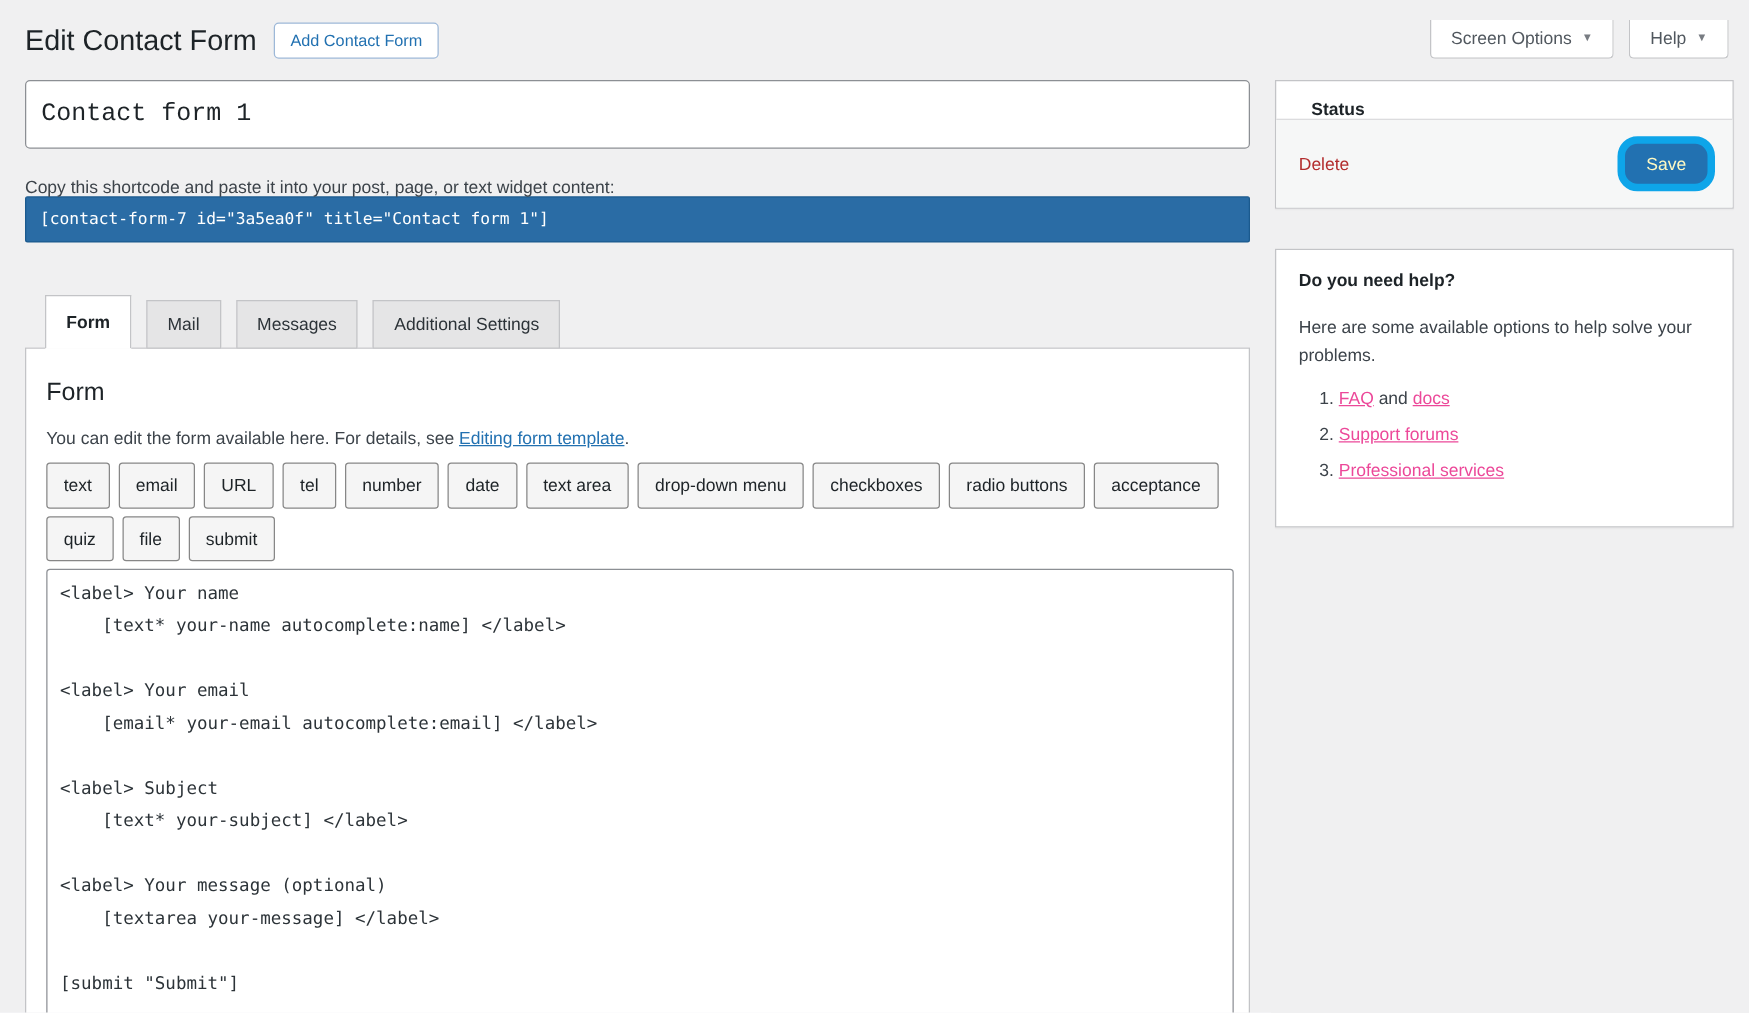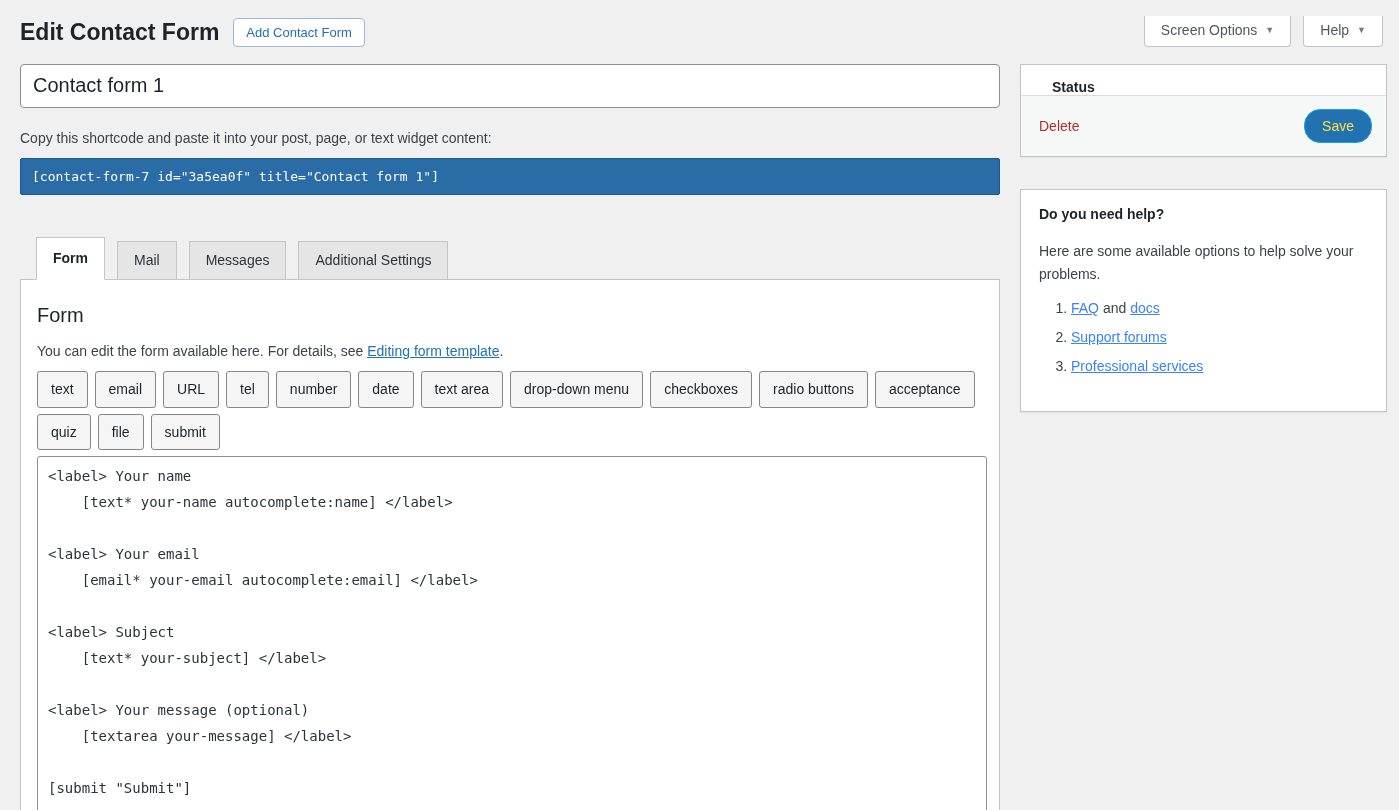--- a/index.html
+++ b/index.html
@@ -26,50 +26,50 @@
     font-size: 14px; color: #50575e;
     display: inline-flex; align-items: center; gap: 8px;
     cursor: pointer;
   }
   .meta-link .arrow { font-size: 9px; color: #787c82; }
 
   
   .wrap { padding: 18px 12px 0 20px; }
 
   .page-header { display: flex; align-items: center; gap: 14px; margin-bottom: 16px; }
-  h1.page-title { font-size: 23px; font-weight: 700; color: #1d2327; line-height: 1.3; }
+  h1.page-title { font-size: 23px; font-weight: 400; color: #1d2327; line-height: 1.3; }
   .page-title-action {
     display: inline-block;
     background: #fff;
     border: 1px solid #9db8d8;
     border-radius: 4px;
     color: #2271b1;
     font-size: 13px;
     padding: 6px 12px;
     text-decoration: none;
     cursor: pointer;
   }
 
   .columns { display: flex; align-items: flex-start; gap: 20px; }
   .main-col { width: 980px; flex: 0 0 980px; }
   .side-col { flex: 1; }
 
   
   .title-input {
-    width: 100%; height: 44px;
+    width: 100%; height: 55px;
     border: 1px solid #8c8f94; border-radius: 4px;
     background: #fff;
-    font-family: Liberation Sans, sans-serif;
+    font-family: Liberation Mono, monospace;
     font-size: 20px; color: #1d2327;
     padding: 3px 12px;
     margin-bottom: 22px;
   }
 
   
-  .shortcode-desc { font-size: 14px; color: #3c434a; margin-bottom: 12px; }
+  .shortcode-desc { font-size: 14px; color: #3c434a; margin-bottom: 0; }
   .shortcode-box {
     width: 100%; height: 37px;
     background: #2a6ca5;
     border: 1px solid #1b5a8e;
     border-radius: 2px;
     color: #fff;
     font-family: "DejaVu Sans Mono", "Liberation Mono", monospace;
     font-size: 13px;
     display: flex; align-items: center;
     padding: 0 11px;
@@ -133,21 +133,21 @@
     display: block;
   }
 
   
   .card {
     background: #fff;
     border: 1px solid #c3c4c7;
     box-shadow: 0 1px 1px rgba(0,0,0,.04);
   }
   .status-card { margin-bottom: 32px; }
-  .status-card .card-header { padding: 14px 15px 0; margin-left: 16px; }
+  .status-card .card-header { padding: 14px 28px 0; }
   .card h3 { font-size: 14px; font-weight: bold; color: #1d2327; }
   .status-body { padding: 18px 18px 20px; text-align: right; }
   .btn-duplicate {
     background: #fff;
     border: 1px solid #2271b1;
     border-radius: 4px;
     color: #2271b1;
     font-size: 14px;
     padding: 8px 16px;
     cursor: pointer;
@@ -155,35 +155,35 @@
   }
   .status-footer {
     background: #f6f7f7;
     border-top: 1px solid #dcdcde;
     padding: 13px 14px 13px 18px;
     display: flex; justify-content: space-between; align-items: center;
   }
   .delete-link { color: #b32d2e; font-size: 14px; text-decoration: none; cursor: pointer; }
   .btn-save {
     background: #2271b1;
-    border: 1px solid #0ea5e9;
+    border: 6px solid #0ea5e9;
     border-radius: 16px;
-    color: #fde047;
+    color: #fef9c3;
     font-size: 14px;
     padding: 8px 17px;
     cursor: pointer;
     font-family: "Liberation Sans", sans-serif;
   }
 
   .help-card { padding: 16px 18px 24px; }
   .help-card h3 { margin-bottom: 18px; }
   .help-intro { font-size: 14px; line-height: 1.65; color: #3c434a; margin-bottom: 14px; }
   .help-list { margin-left: 32px; font-size: 14px; color: #3c434a; }
   .help-list li { margin-bottom: 13px; }
-  .help-list a { color: #3b82f6; text-decoration: underline; }
+  .help-list a { color: #ec4899; text-decoration: underline; }
 </style>
 </head>
 <body>
 
 <div class="screen-meta-links">
   <div class="meta-link">
     <span>Screen Options</span>
     <span class="arrow">▼</span>
   </div>
   <div class="meta-link">

